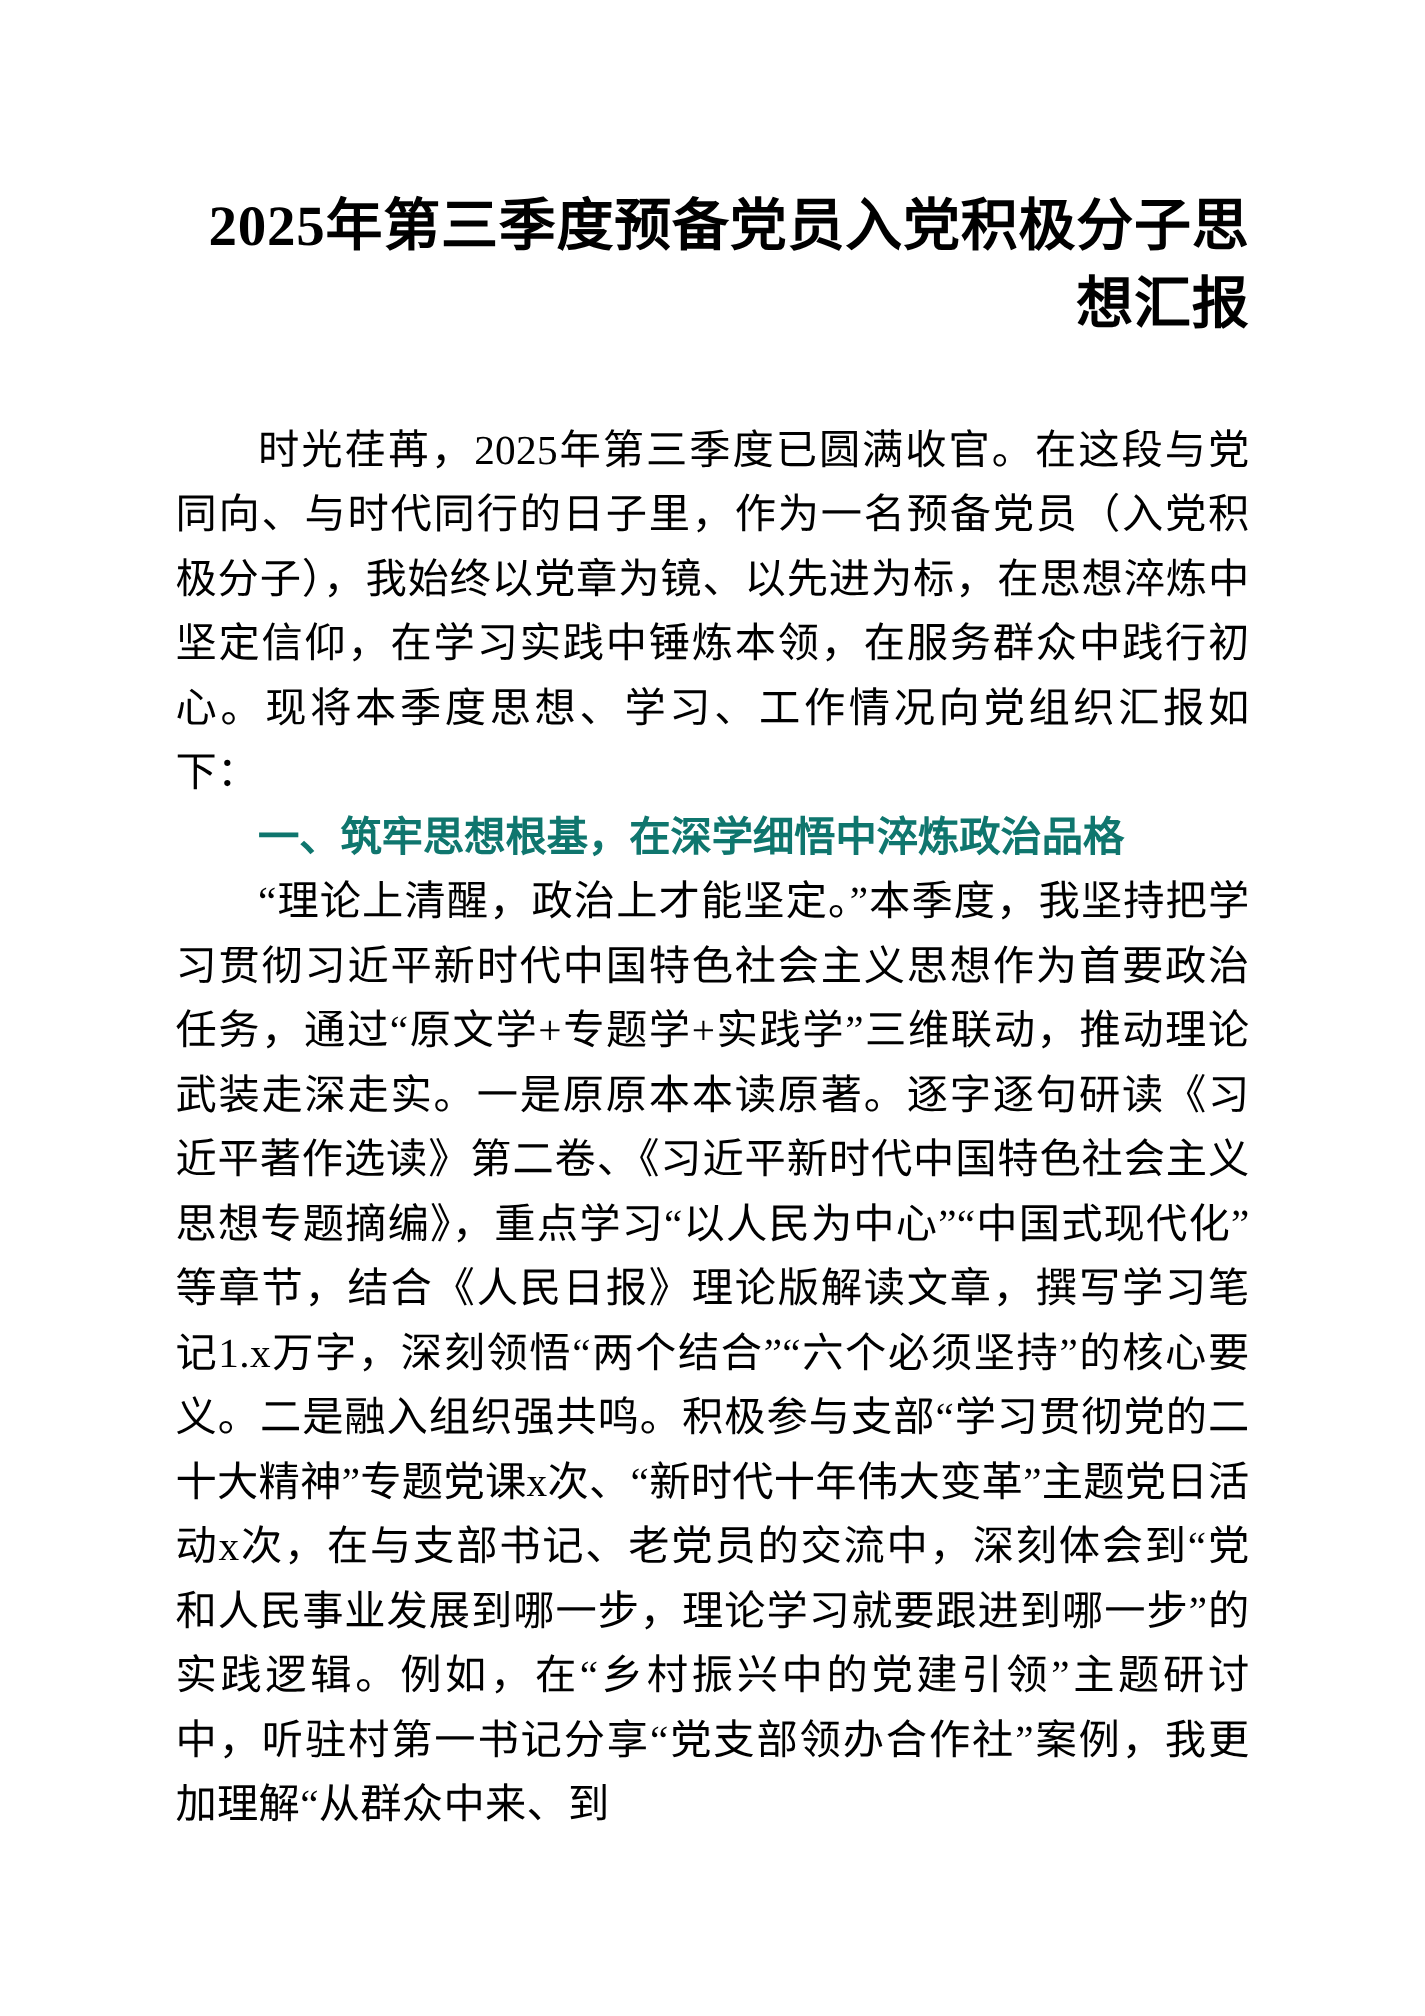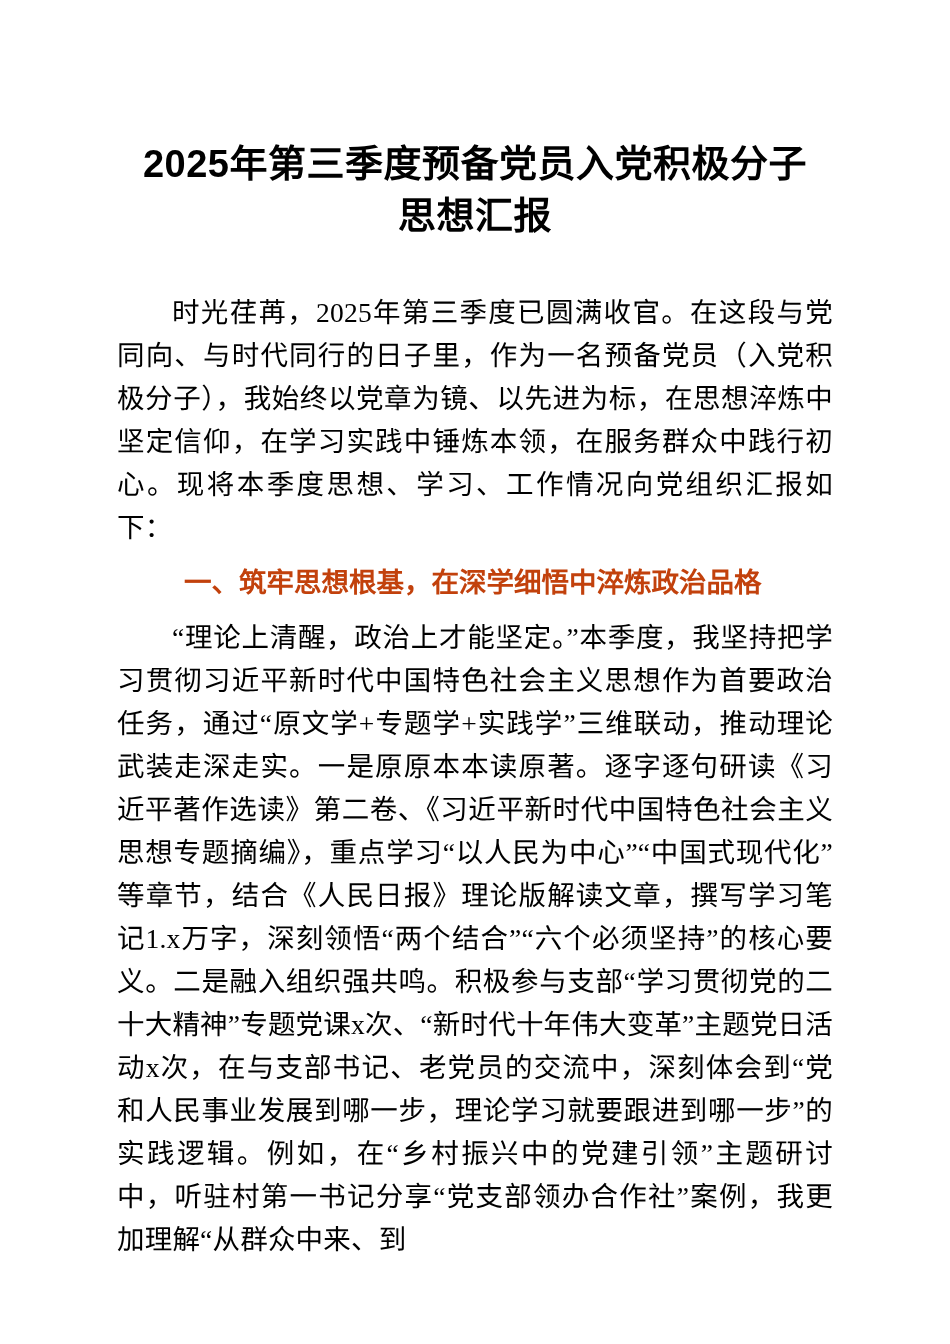--- a/index.html
+++ b/index.html
@@ -27,27 +27,27 @@
 
   .content {
     position: absolute;
     left: 117px;
     top: 0;
     width: 716px;
   }
 
   
   .doc-title {
-    margin: 13px;
+    margin: 0;
     padding: 0;
-    font-family: Liberation Sans, sans-serif;
+    font-family: Liberation Serif, serif;
     font-weight: bold;
     font-size: 38px;
     line-height: 52px;
-    text-align: center;
+    text-align: right;
     letter-spacing: 0.5px;
     color: #000000;
     padding-top: 125px;
     word-break: break-all;
   }
 
   
   .para {
     margin: 0;
     padding: 0;
@@ -61,29 +61,29 @@
     word-break: break-all;
     letter-spacing: 0.2px;
   }
 
   .para.first-body {
     margin-top: 49px;
   }
 
   
   .section-heading {
-    margin: 12px;
+    margin: 0;
     padding: 0;
     font-family: "Liberation Sans", "DejaVu Sans", sans-serif;
     font-weight: bold;
     font-size: 27.5px;
     line-height: 43px;
     text-indent: 2em;
     text-align: left;
-    color: #c2410c;
+    color: #0f766e;
     word-break: break-all;
   }
 </style>
 </head>
 <body>
 
 <div class="page">
   <div class="content">
 
     <h1 class="doc-title">2025年第三季度预备党员入党积极分子思想汇报</h1>

